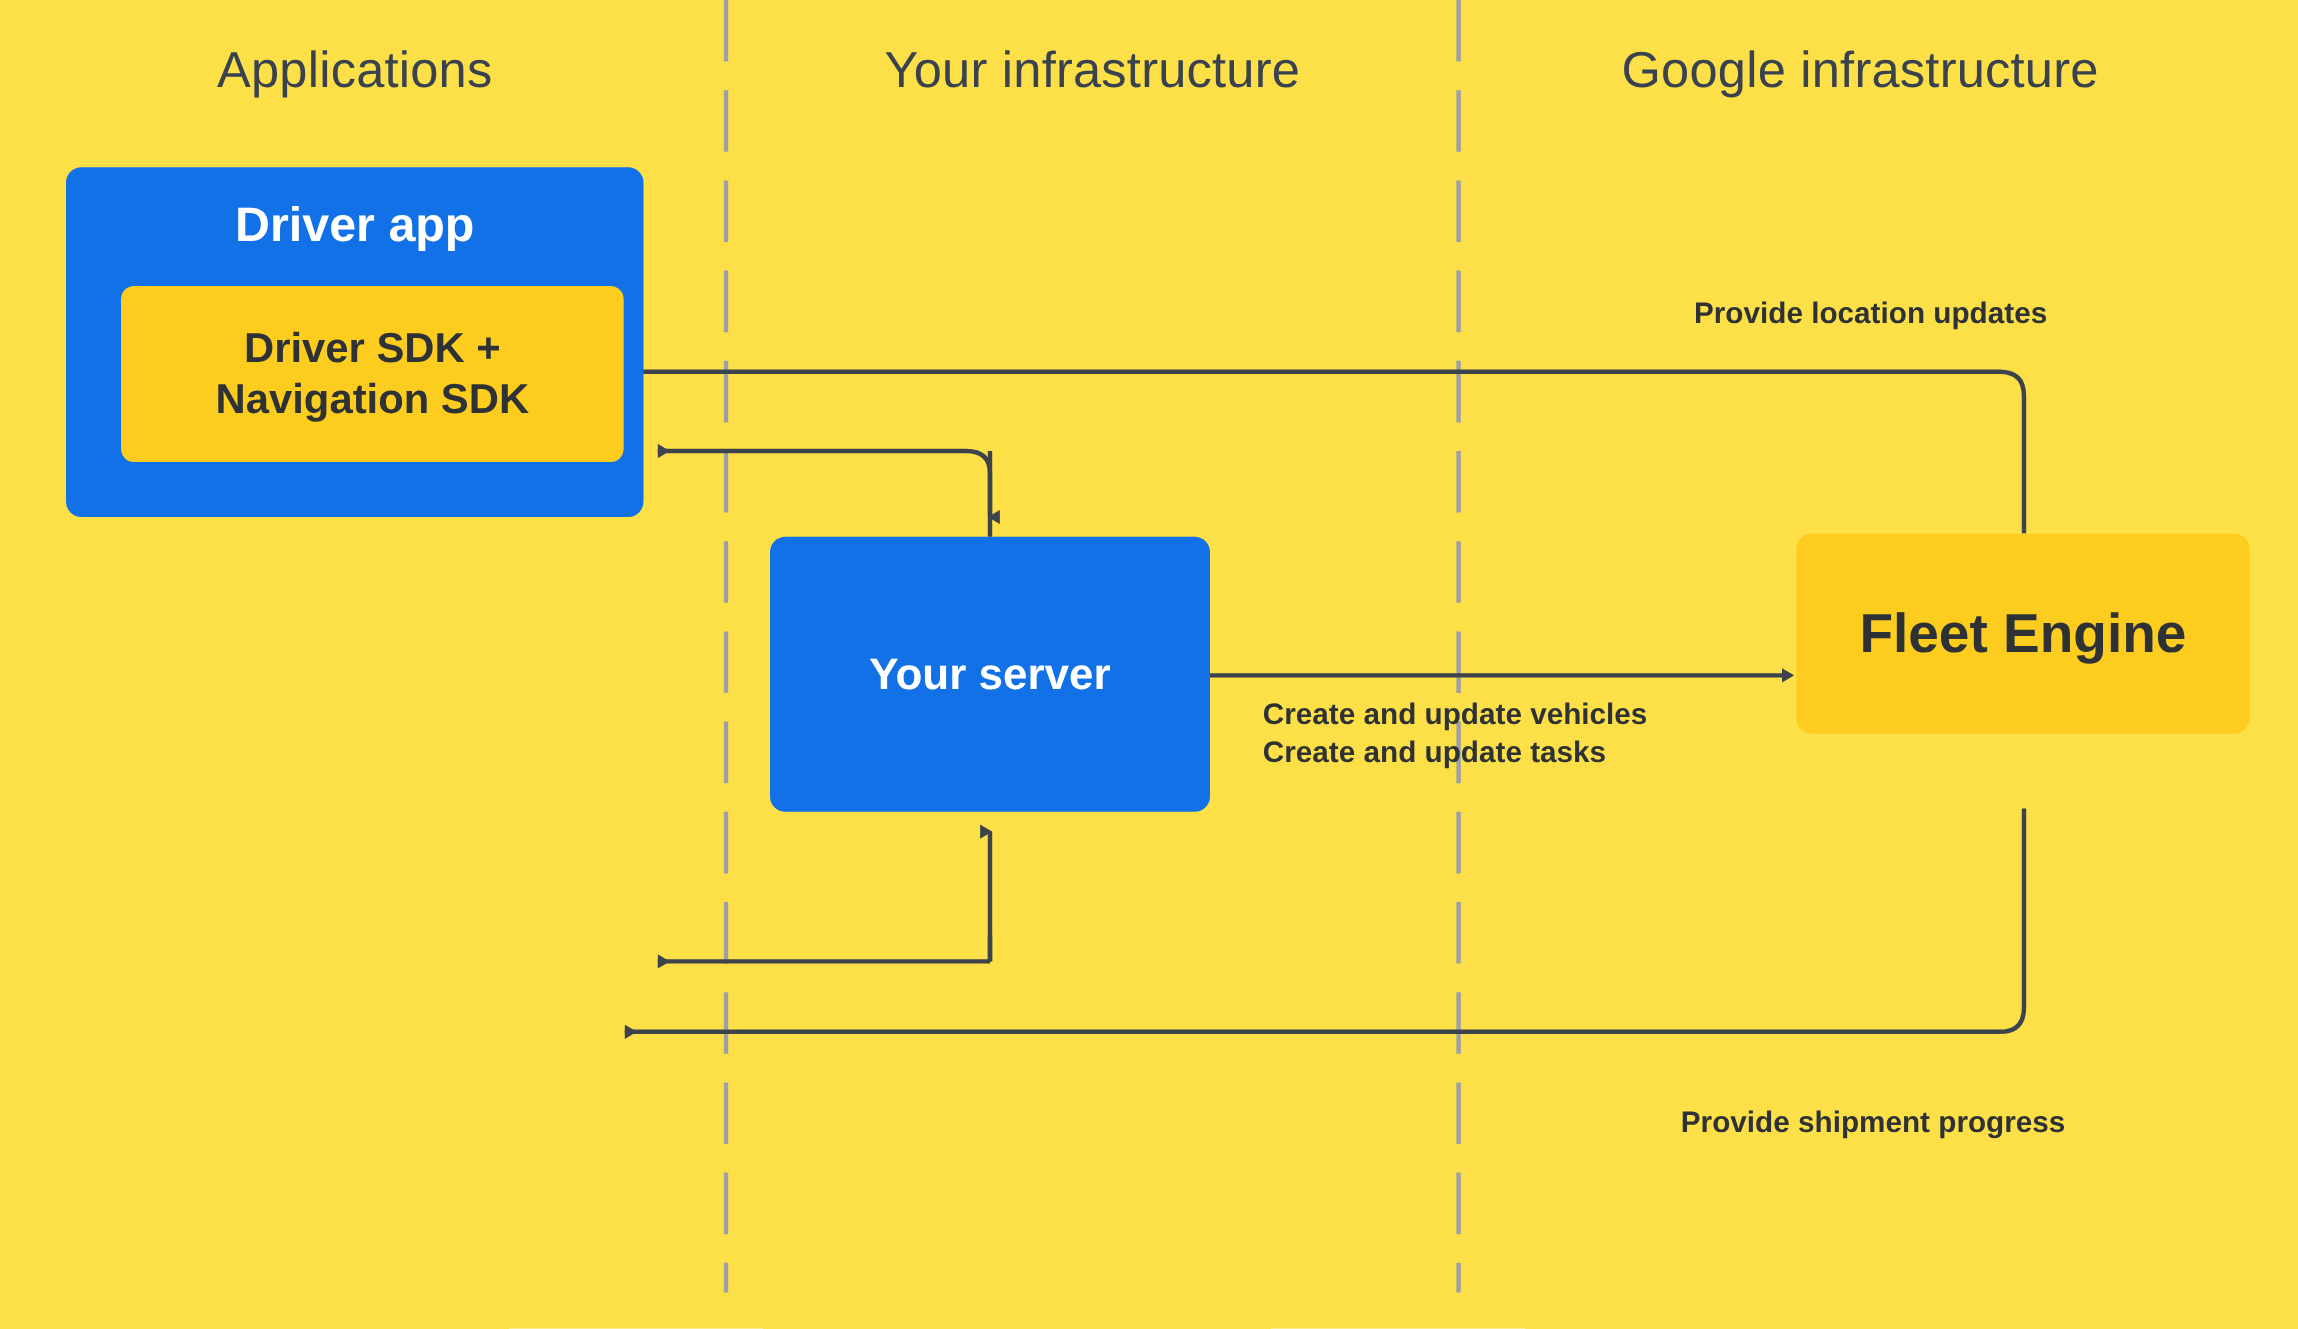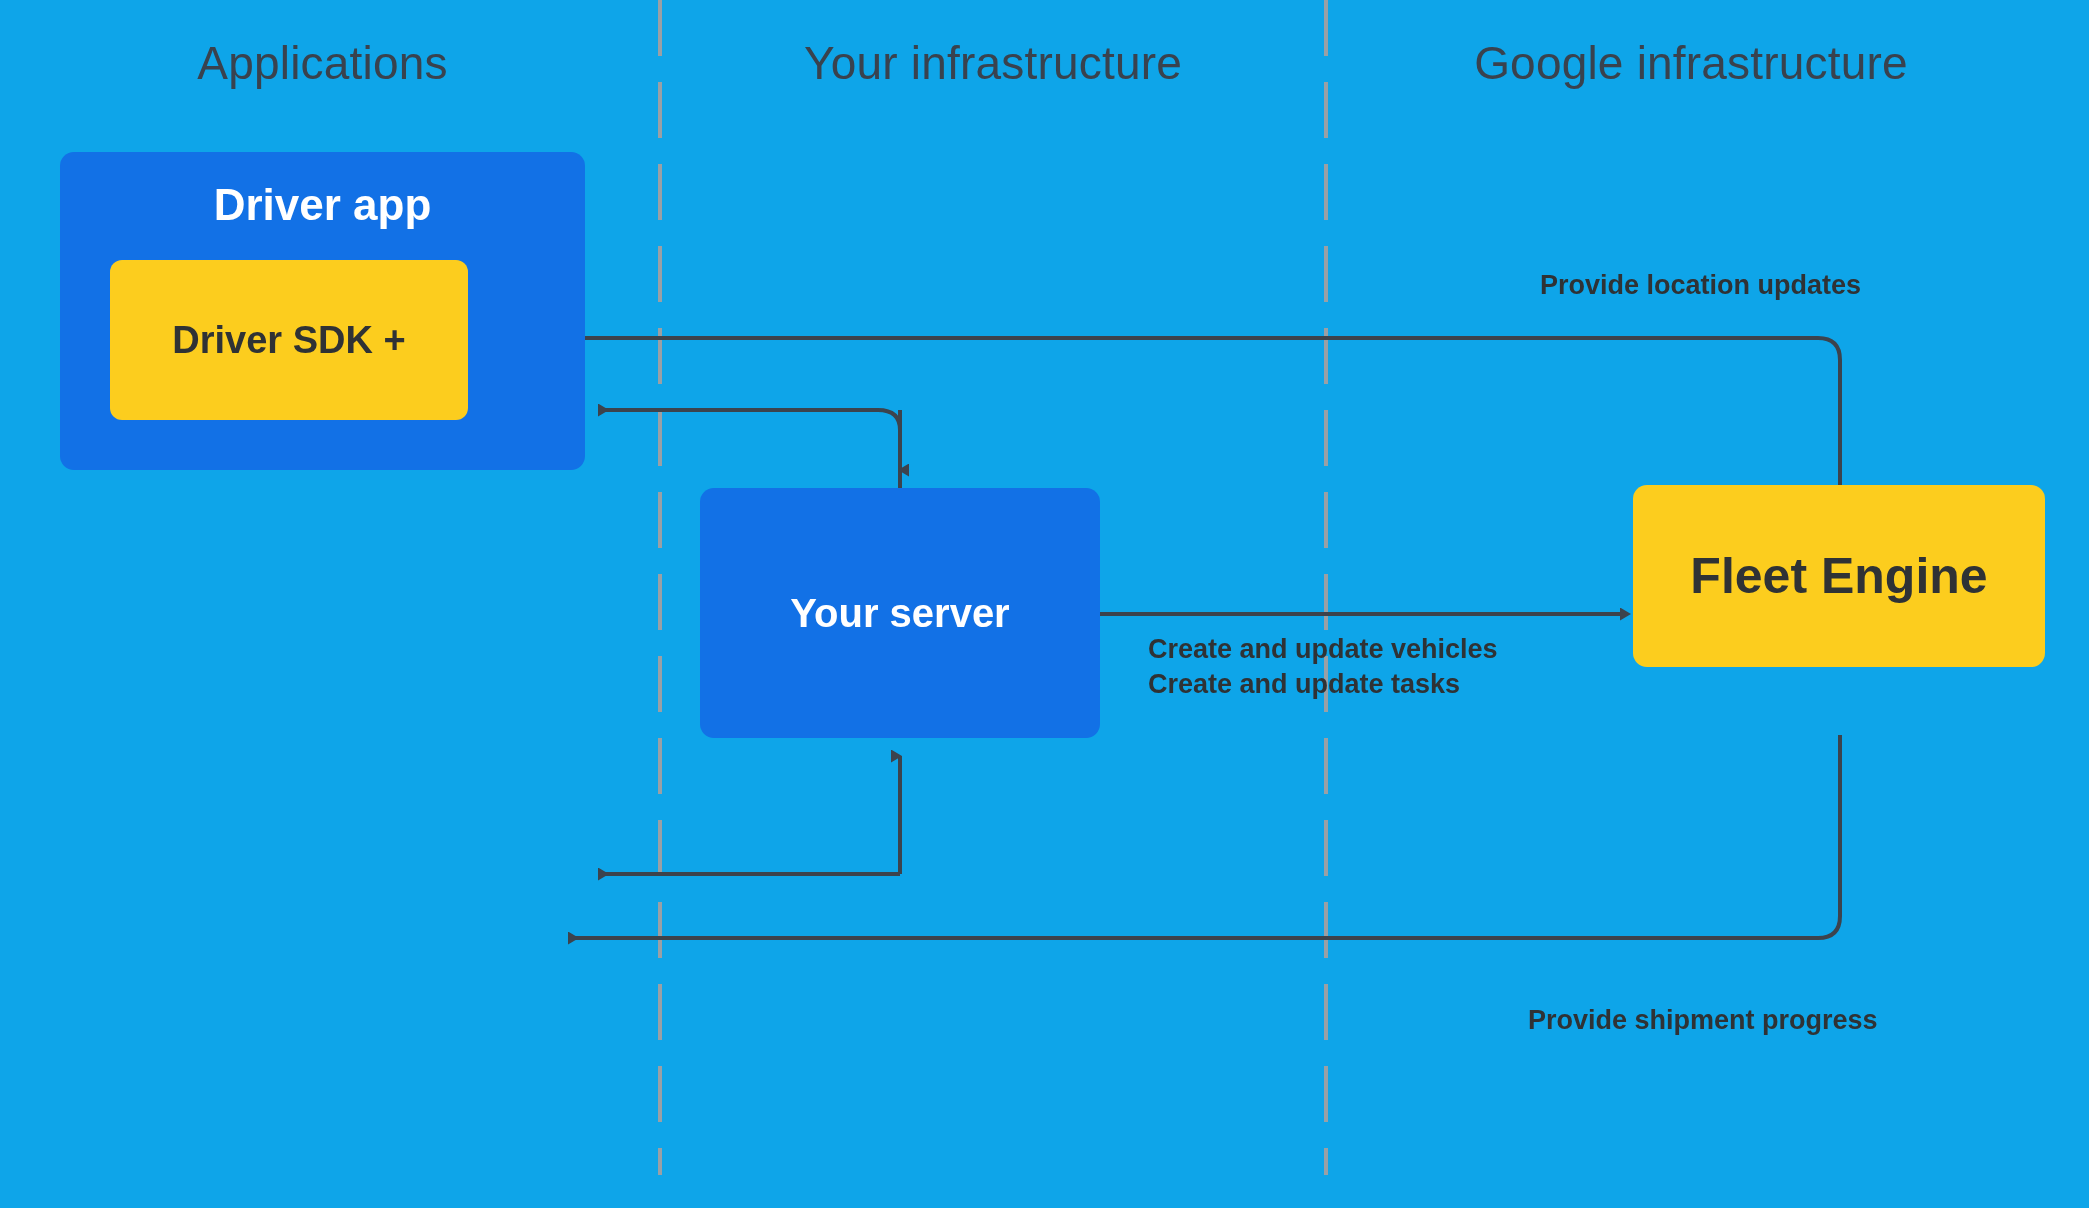--- a/index.html
+++ b/index.html
@@ -7,21 +7,21 @@
     padding: 0;
     background: #ffffff;
   }
   body {
     font-family: "Liberation Sans", sans-serif;
   }
   #canvas {
     position: relative;
     width: 2089px;
     height: 1208px;
-    background: #0ea5e9;
+    background: #fde047;
     overflow: hidden;
   }
   svg.layer {
     position: absolute;
     left: 0;
     top: 0;
     width: 2089px;
     height: 1208px;
   }
   .zone-label {
@@ -152,22 +152,23 @@
     <path d="M900,874 L900,756" fill="none" stroke="#3c434d" stroke-width="4" marker-end="url(#arrow-up)"></path>
 
     <path d="M900,874 L900,874 Q900,874 878,874 L598,874" fill="none" stroke="#3c434d" stroke-width="4" marker-end="url(#arrow-left)"></path>
     <path d="M900,850 L900,874" fill="none" stroke="#3c434d" stroke-width="4"></path>
 
     <path d="M1840,735 L1840,916 Q1840,938 1818,938 L568,938" fill="none" stroke="#3c434d" stroke-width="4" marker-end="url(#arrow-left)"></path>
   </svg>
 
   <div class="node node-blue" style="left:60px; top:152px; width:525px; height:318px;">
     <div class="app-title" style="top:28px;">Driver app</div>
-    <div class="sdk-box" style="left:50px; top:108px; width:358px; height:160px; font-size:38px;">
+    <div class="sdk-box" style="left:50px; top:108px; width:457px; height:160px; font-size:38px;">
       <span class="sdk-line">Driver SDK +</span>
+      <span class="sdk-line">Navigation SDK</span>
     </div>
   </div>
 
 
   <div class="node node-blue" style="left:700px; top:488px; width:400px; height:250px;">
     <div class="server-label">Your server</div>
   </div>
 
   <div class="node node-yellow" style="left:1633px; top:485px; width:412px; height:182px;">
     <div class="fleet-label">Fleet Engine</div>

